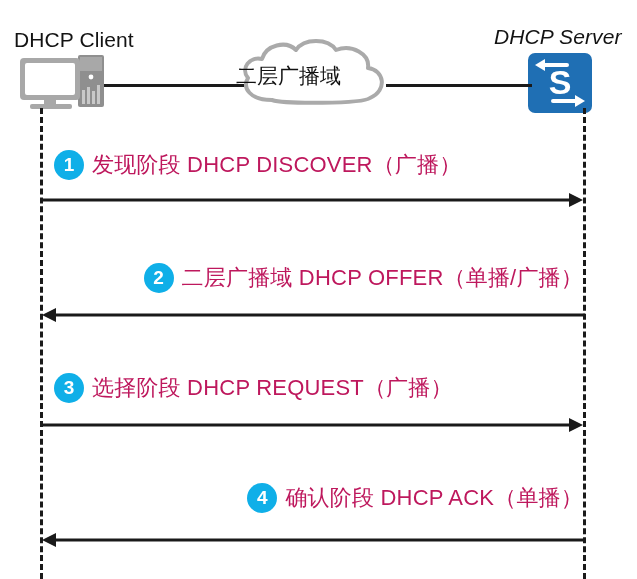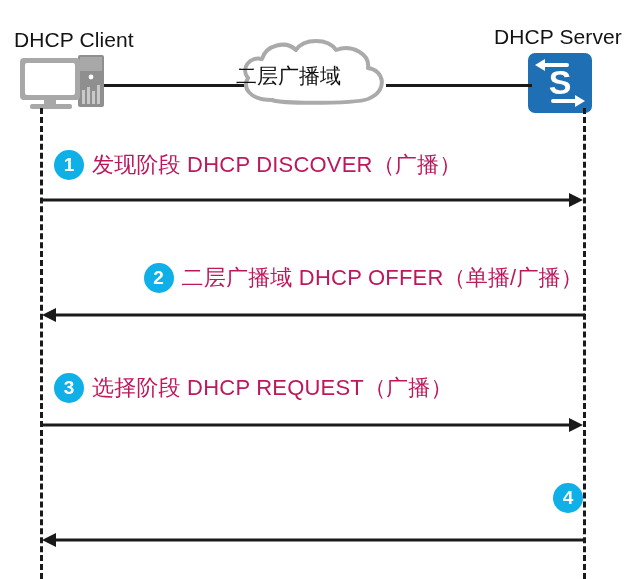--- a/index.html
+++ b/index.html
@@ -25,21 +25,21 @@
   
   .endpoint-label {
     position: absolute;
     font-size: 21px;
     line-height: 26px;
     color: #131313;
     white-space: nowrap;
     letter-spacing: 0.1px;
   }
   #client-label { left: 14px; top: 27px; }
-  #server-label { left: 494px; top: 24px; }
+  #server-label { left: 494px; top: 24px; font-style: italic; }
 
   
   #client-icon { left: 16px; top: 54px; width: 96px; height: 58px; }
   #server-icon { left: 527px; top: 52px; width: 66px; height: 62px; }
   #cloud-icon  { left: 236px; top: 38px; width: 158px; height: 70px; }
 
   
   .link-line {
     position: absolute;
     height: 3px;
@@ -195,20 +195,21 @@
       <svg width="545" height="14" viewBox="0 0 545 14">
         <line x1="0" y1="7" x2="533" y2="7" stroke="#1a1a1a" stroke-width="3"></line>
         <polygon points="543,7 529,0 529,14" fill="#1a1a1a"></polygon>
       </svg>
     </div>
   </div>
 
   <div class="msg-row" style="top:478px">
     <div class="msg-label right">
       <span class="badge">4</span>
+      <span class="msg-text">确认阶段 DHCP ACK（单播）</span>
     </div>
     <div class="arrow" style="top:55px">
       <svg width="545" height="14" viewBox="0 0 545 14">
         <line x1="12" y1="7" x2="545" y2="7" stroke="#1a1a1a" stroke-width="3"></line>
         <polygon points="2,7 16,0 16,14" fill="#1a1a1a"></polygon>
       </svg>
     </div>
   </div>
 
 </div>

